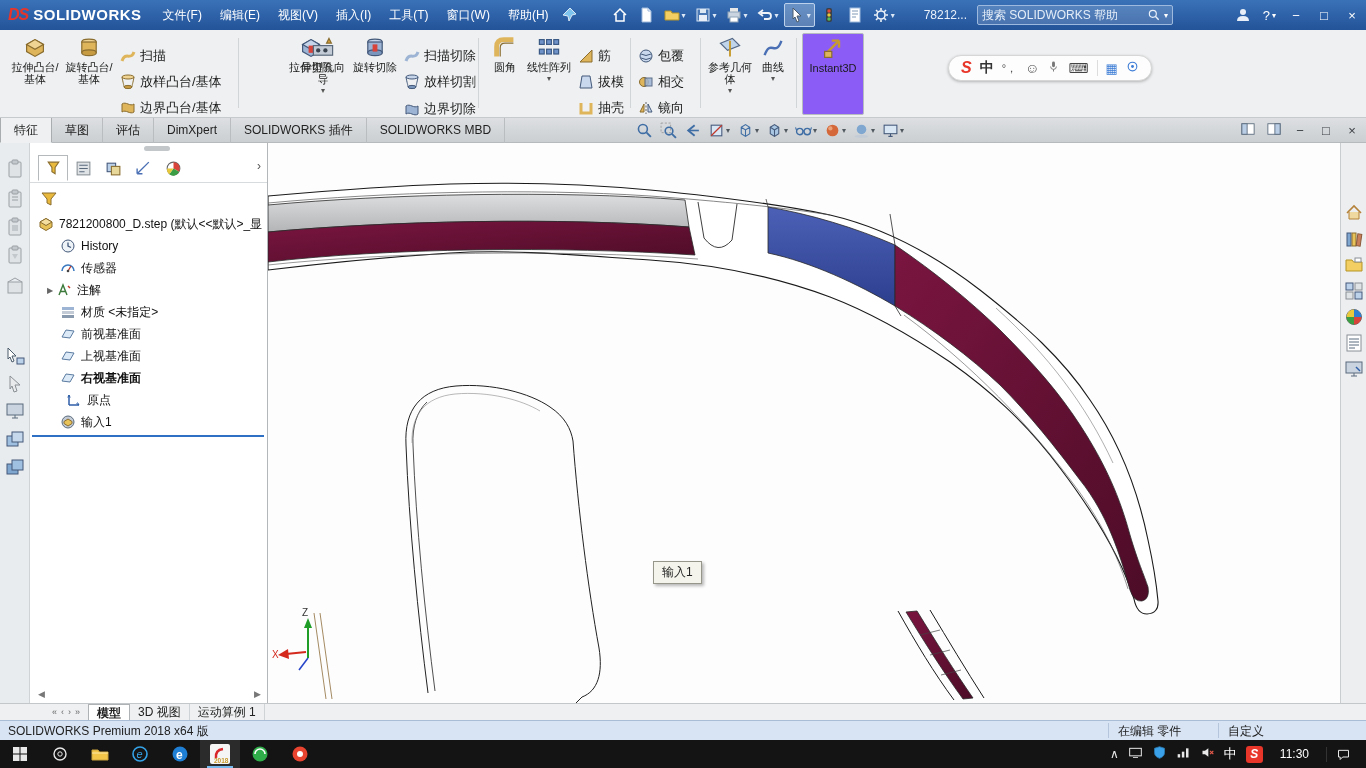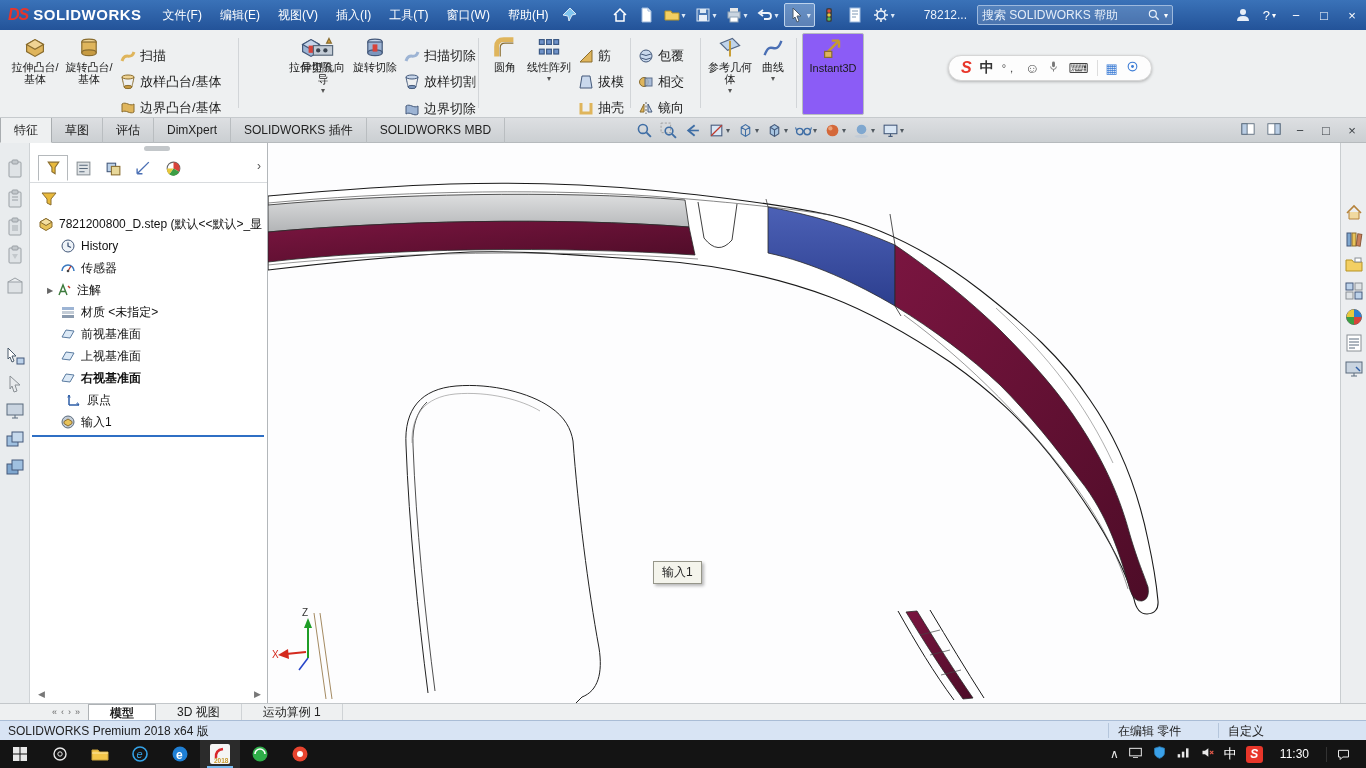--- a/index.html
+++ b/index.html
@@ -97,21 +97,21 @@
 
 
 .taskpane{position:absolute;left:1340px;top:143px;width:26px;height:560px;background:#eceef0;
   border-left:1px solid #c9cdd0;}
 .tp-icon{position:absolute;left:3px;width:20px;height:20px;}
 
 
 .modeltabs{position:absolute;left:0;top:703px;width:1366px;height:17px;background:#eef0f1;
   border-top:1px solid #c3c7ca;font-size:12px;display:flex;align-items:stretch;}
 .mnav{display:flex;align-items:center;gap:4px;padding:0 8px 0 52px;color:#666;font-size:9px;}
-.mtab{padding:0 21px;line-height:16px;color:#222;border-right:1px solid #cfd3d6;}
+.mtab{padding:0 8px;line-height:16px;color:#222;border-right:1px solid #cfd3d6;}
 .mtab.active{background:#fff;border:1px solid #aeb2b5;border-bottom:none;font-weight:bold;}
 
 
 .statusbar{position:absolute;left:0;top:720px;width:1366px;height:20px;background:#d8e4f4;
   border-top:1px solid #aabdd6;font-size:12px;color:#222;}
 .sb-left{position:absolute;left:8px;top:2px;}
 .sb-edit{position:absolute;left:1118px;top:2px;}
 .sb-custom{position:absolute;left:1228px;top:2px;}
 .sb-div{position:absolute;top:2px;width:1px;height:15px;background:#b5c6dc;}
 

